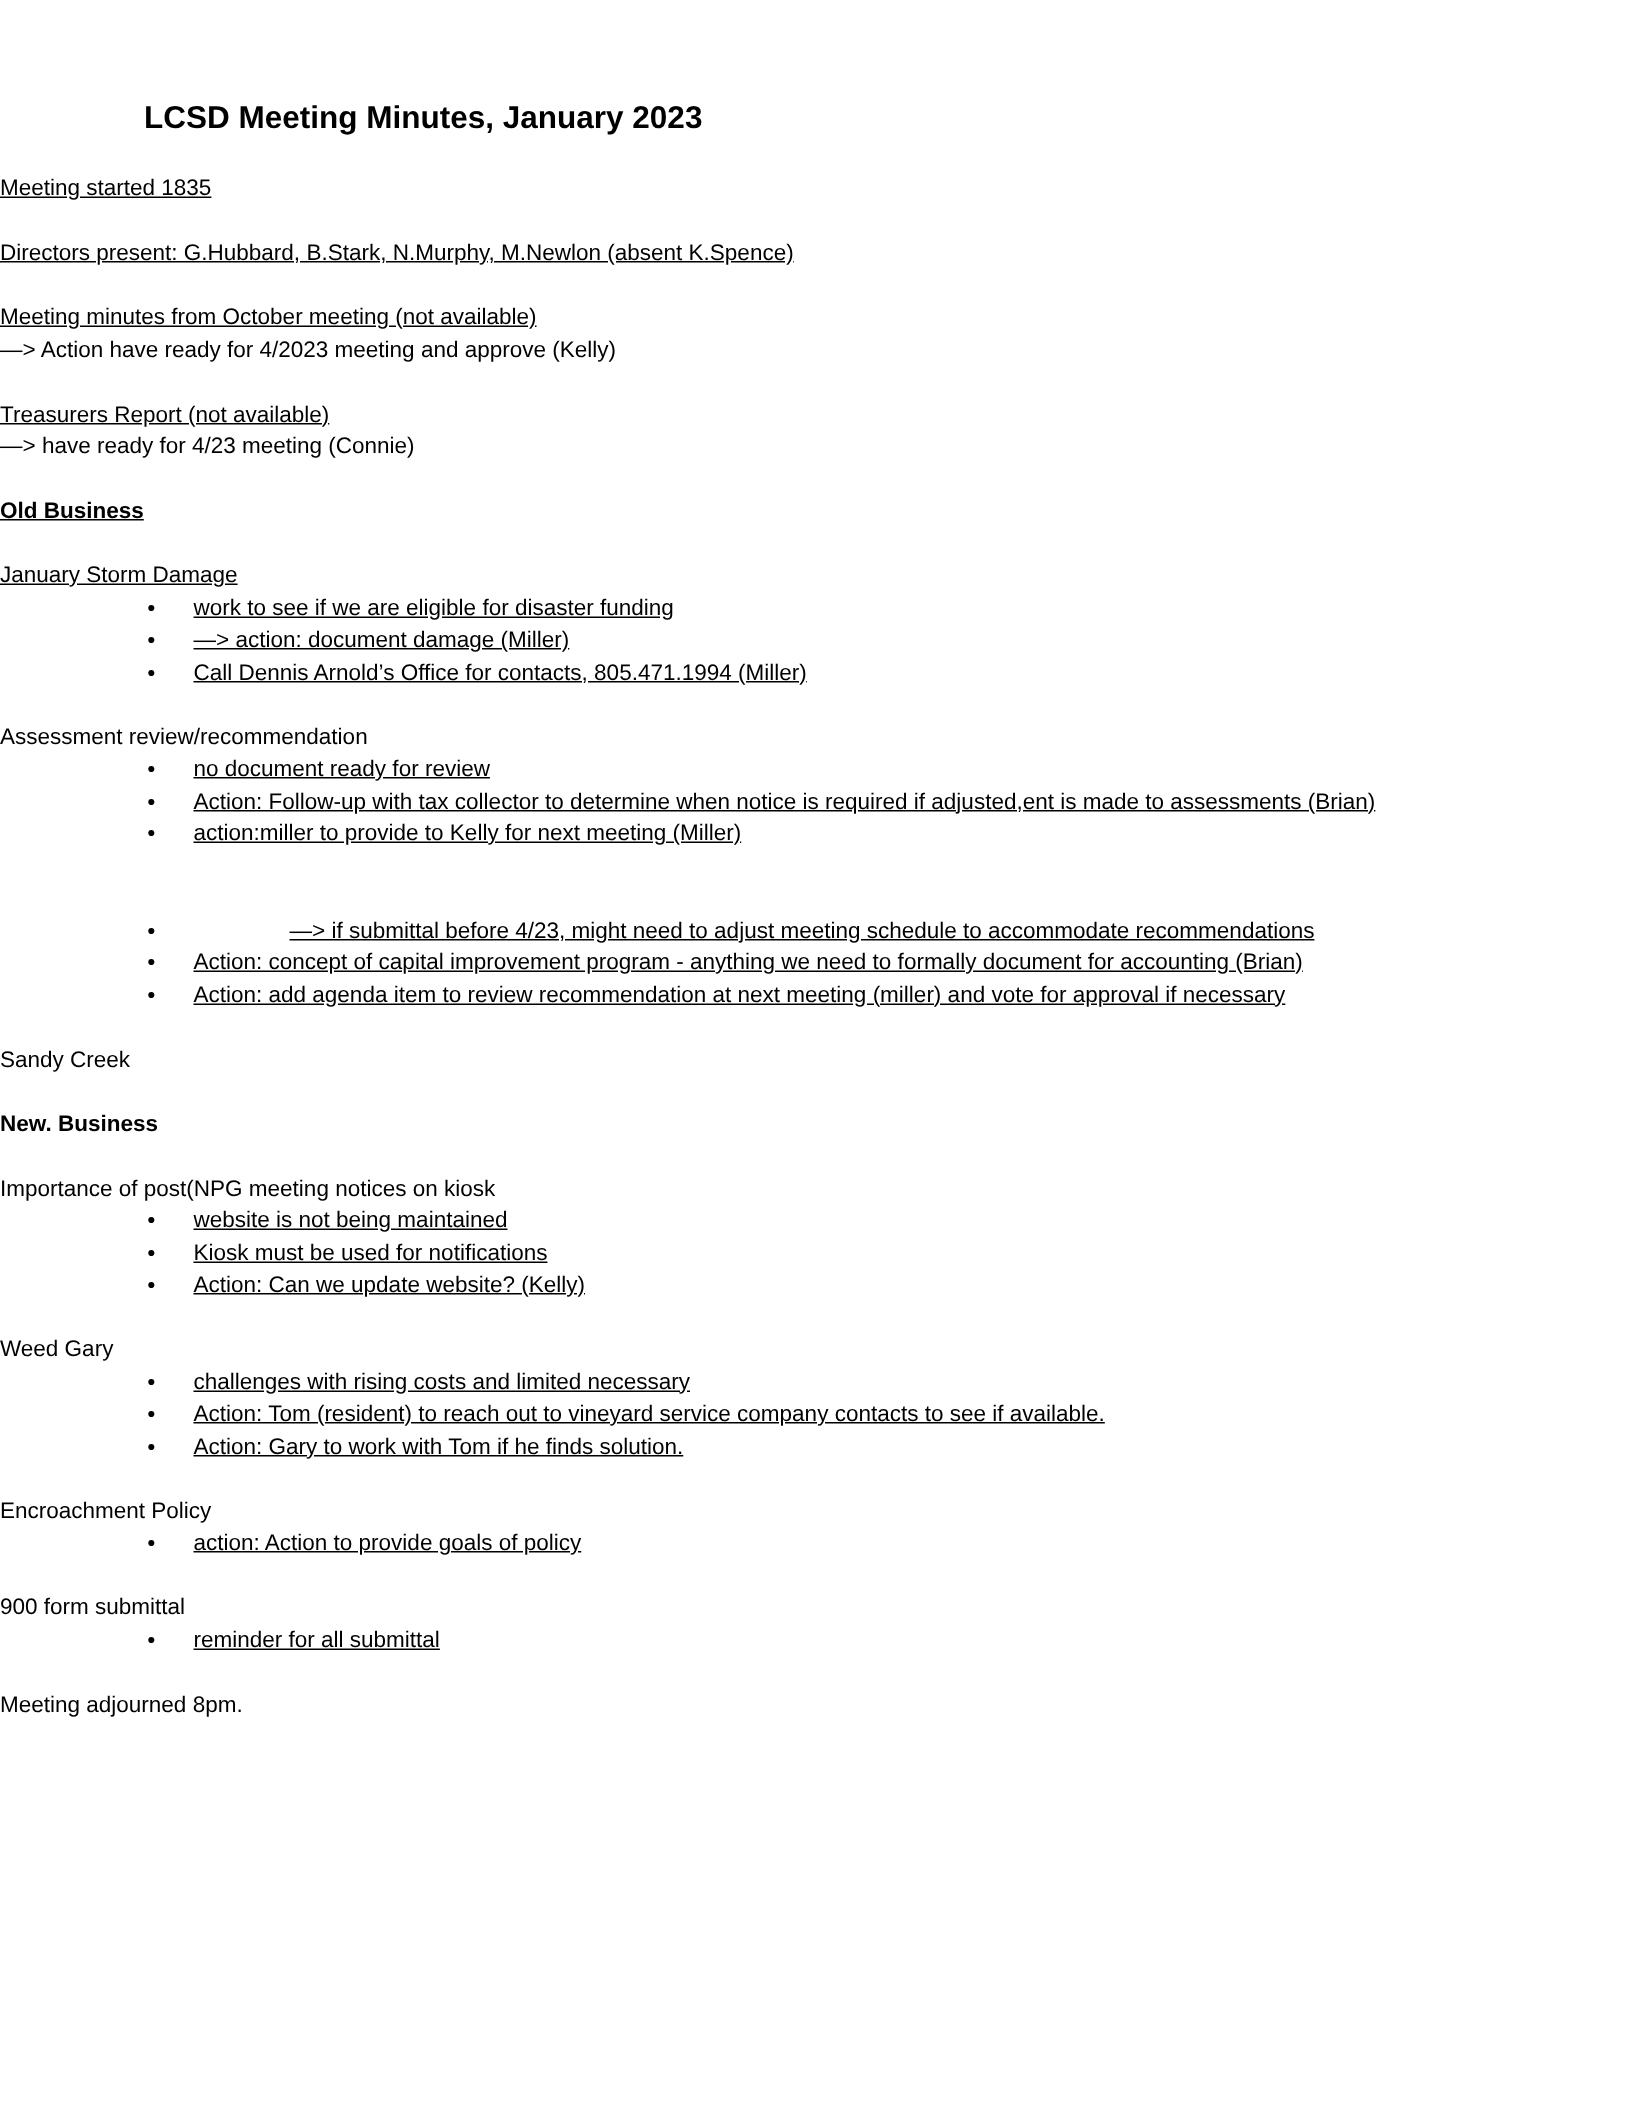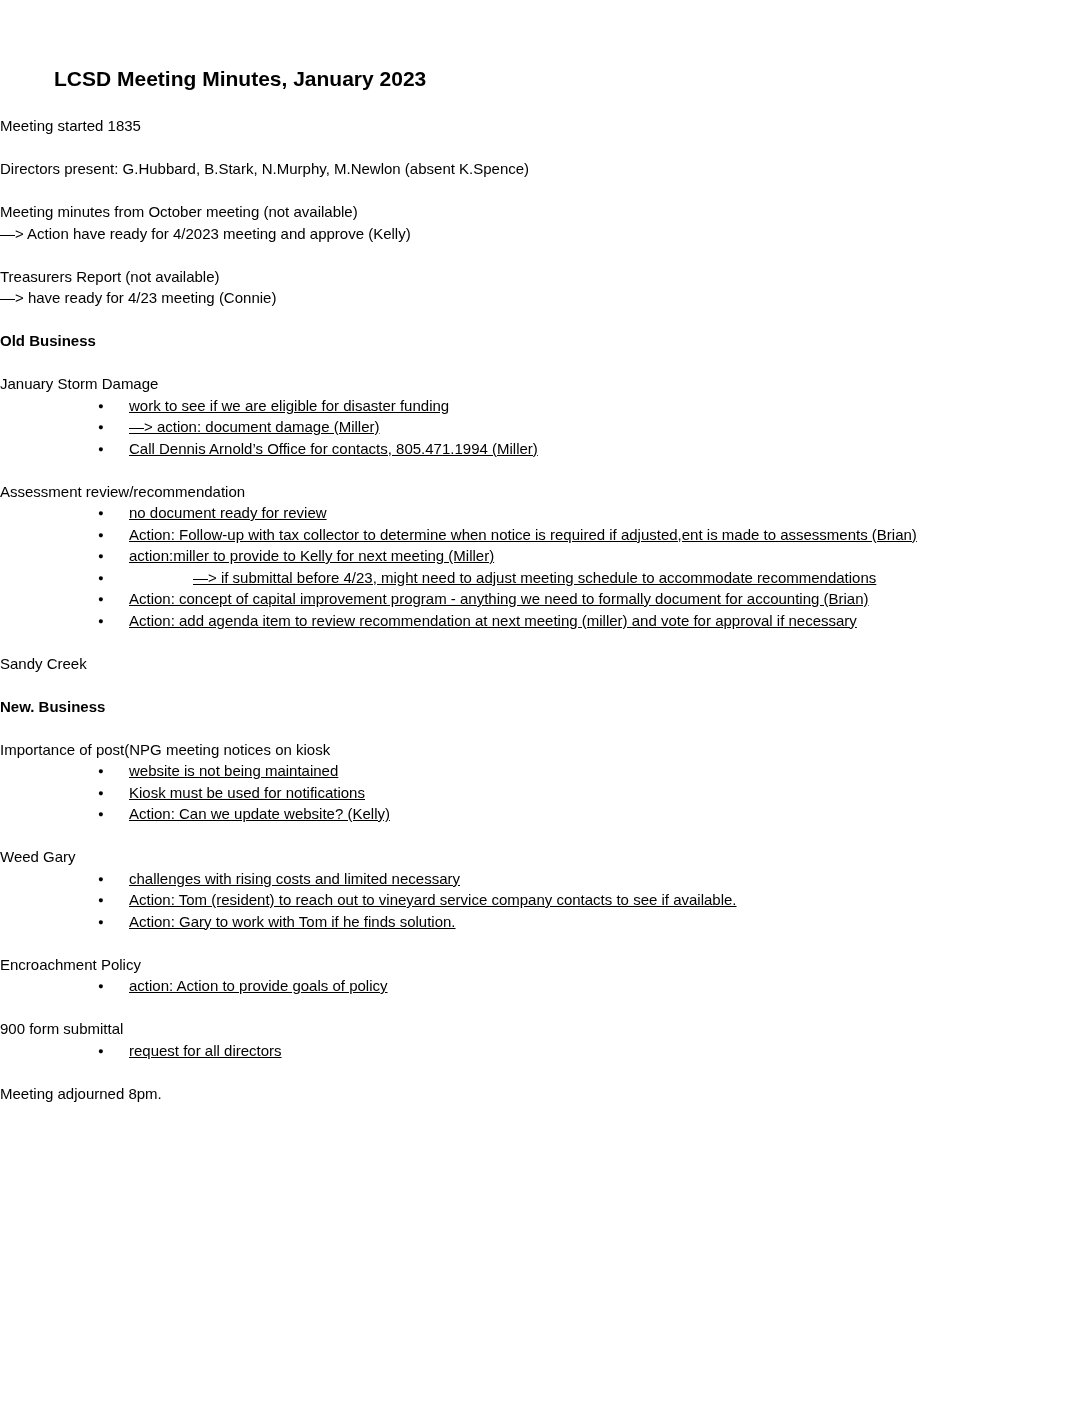--- a/index.html
+++ b/index.html
@@ -17,26 +17,26 @@
     font-size: 15px;
     line-height: 21.5px;
     padding-top: 64px;
     box-sizing: border-box;
     overflow: hidden;
   }
   .doc-title {
     font-size: 21px;
     font-weight: 700;
     line-height: 30px;
-    margin: 0 0 21px 54px;
+    margin: 0 0 21px 96px;
     white-space: nowrap;
   }
   .block { margin: 0 0 21.5px 0; }
   .page p { margin: 0; white-space: nowrap; }
-  .ind-a { margin-left: 81px; }   
+  .ind-a { margin-left: 81px; text-decoration: underline; }   
   .ind-b { margin-left: 65px; }   
   .arrow-line { margin-left: 130px; }
   .bold { font-weight: 700; }
   ul.bullets {
     margin: 0;
     padding: 0;
     list-style: none;
     text-decoration: underline;
   }
   ul.bullets li {
@@ -46,21 +46,21 @@
     white-space: nowrap;
   }
   ul.bullets li::before {
     content: "\25CF";
     position: absolute;
     left: 0;
     top: 0;
     font-size: 9.5px;
     line-height: 21.5px;
   }
-  ul.bullets li.extra-indent { padding-left: 95px; }
+  ul.bullets li.extra-indent { padding-left: 95px; margin-top: 43px; }
 </style>
 </head>
 <body>
 
 <div class="page">
 
   <h1 class="doc-title">LCSD Meeting Minutes, January 2023</h1>
 
   <div class="block">
     <p class="ind-a">Meeting started 1835</p>
@@ -134,21 +134,21 @@
   <div class="block">
     <p class="ind-b">Encroachment Policy</p>
     <ul class="bullets">
       <li>action: Action to provide goals of policy</li>
     </ul>
   </div>
 
   <div class="block">
     <p class="ind-b">900 form submittal</p>
     <ul class="bullets">
-      <li>request for all directors</li>
+      <li>reminder for all submittal</li>
     </ul>
   </div>
 
   <div class="block">
     <p class="ind-b">Meeting adjourned 8pm.</p>
   </div>
 
 </div>
 
 </body></html>

